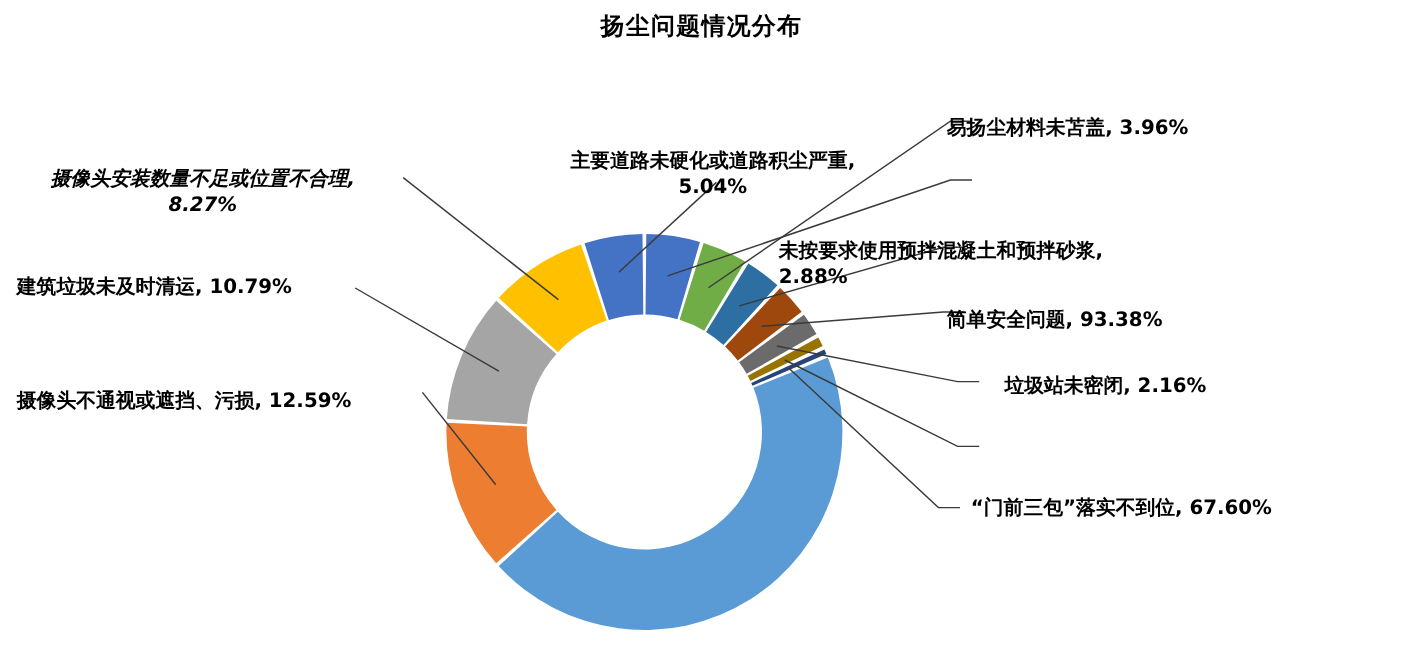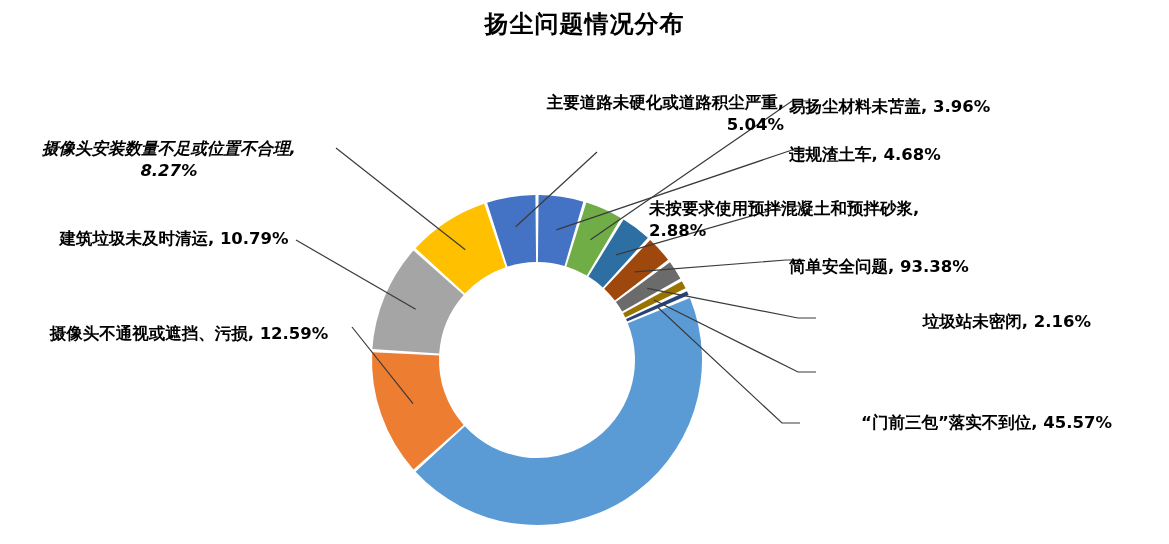--- a/index.html
+++ b/index.html
@@ -18,21 +18,21 @@
     background: #ffffff;
     overflow: hidden;
   }
   #chart-title {
     position: absolute;
     left: 0;
     top: 8px;
     width: 1169px;
     text-align: center;
     font-family: "DejaVu Serif", "Liberation Serif", serif;
-    font-size: 24px;
+    font-size: 20px;
     font-weight: bold;
     color: #000000;
     letter-spacing: 1px;
     white-space: nowrap;
   }
   #donut-svg {
     position: absolute;
     left: 0;
     top: 0;
   }
@@ -41,21 +41,21 @@
     font-family: "DejaVu Sans", "Liberation Sans", sans-serif;
     font-size: 16.5px;
     font-weight: bold;
     color: #000000;
     line-height: 1.32;
     white-space: pre-line;
   }
   .label.inside {
     color: #ffffff;
   }
-  .label.ta-left   { text-align: center; }
+  .label.ta-left   { text-align: left; }
   .label.ta-right  { text-align: left; }
   .label.ta-center { text-align: center; }
 </style>
 </head>
 <body>
 
 <div id="stage">
 
   <div id="chart-title">扬尘问题情况分布</div>
 
@@ -82,38 +82,37 @@
         <path d="M810,101 L792,101 L590.4,239.8"></path>
         <path d="M810,150 L792,150 L556.3,229.9"></path>
         <path d="M804,206 L786,206 L616.0,254.9"></path>
         <path d="M804,260 L786,260 L634.6,271.9"></path>
         <path d="M816,318 L798,318 L647.3,288.4"></path>
         <path d="M816,372 L798,372 L654.0,300.0"></path>
         <path d="M800,423 L782,423 L657.2,306.7"></path>
       </g>
   </svg>
 
-  <div class="label ta-center" style="left:404px; top:92px; width:380px;text-align:right;">主要道路未硬化或道路积尘严重,
+  <div class="label ta-center" style="left:404px; top:123px; width:380px;">主要道路未硬化或道路积尘严重,
 5.04%</div>
 
   <div class="label ta-center" style="left:4px; top:138px; width:330px;font-style:italic;">摄像头安装数量不足或位置不合理,
 8.27%</div>
 
   <div class="label ta-left" style="left:14px; top:228px; width:320px;">建筑垃圾未及时清运, 10.79%</div>
 
   <div class="label ta-left" style="left:14px; top:323px; width:350px;">摄像头不通视或遮挡、污损, 12.59%</div>
 
   <div class="label ta-right" style="left:789px; top:96px; width:360px;">易扬尘材料未苫盖, 3.96%</div>
 
-  <div class="label ta-right" style="left:789px; top:144px; width:360px;">违规渣土车, 4.68%</div>
 
   <div class="label ta-right" style="left:649px; top:198px; width:515px;">未按要求使用预拌混凝土和预拌砂浆,
 2.88%</div>
 
   <div class="label ta-right" style="left:789px; top:256px; width:350px;">简单安全问题, 93.38%</div>
 
   <div class="label ta-left" style="left:824px; top:311px; width:340px;margin-left:13px;">垃圾站未密闭, 2.16%</div>
 
 
-  <div class="label ta-left" style="left:809px; top:412px; width:355px;">“门前三包”落实不到位, 45.57%</div>
+  <div class="label ta-left" style="left:809px; top:412px; width:355px;">“门前三包”落实不到位, 67.60%</div>
 
 
 </div>
 
 </body></html>

